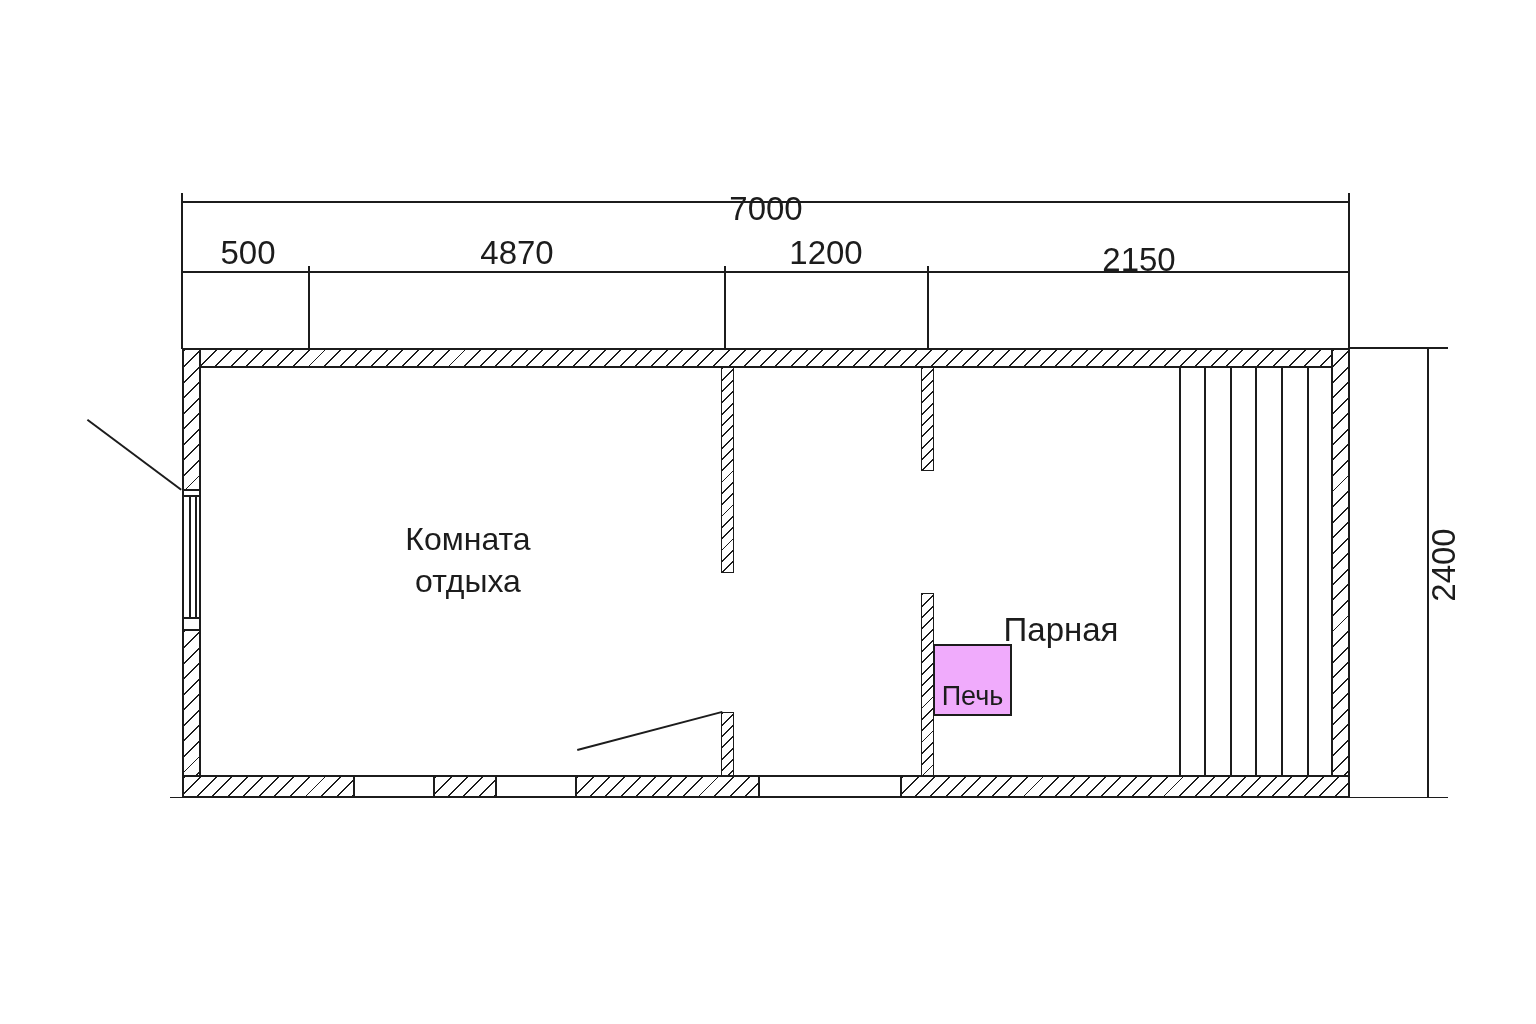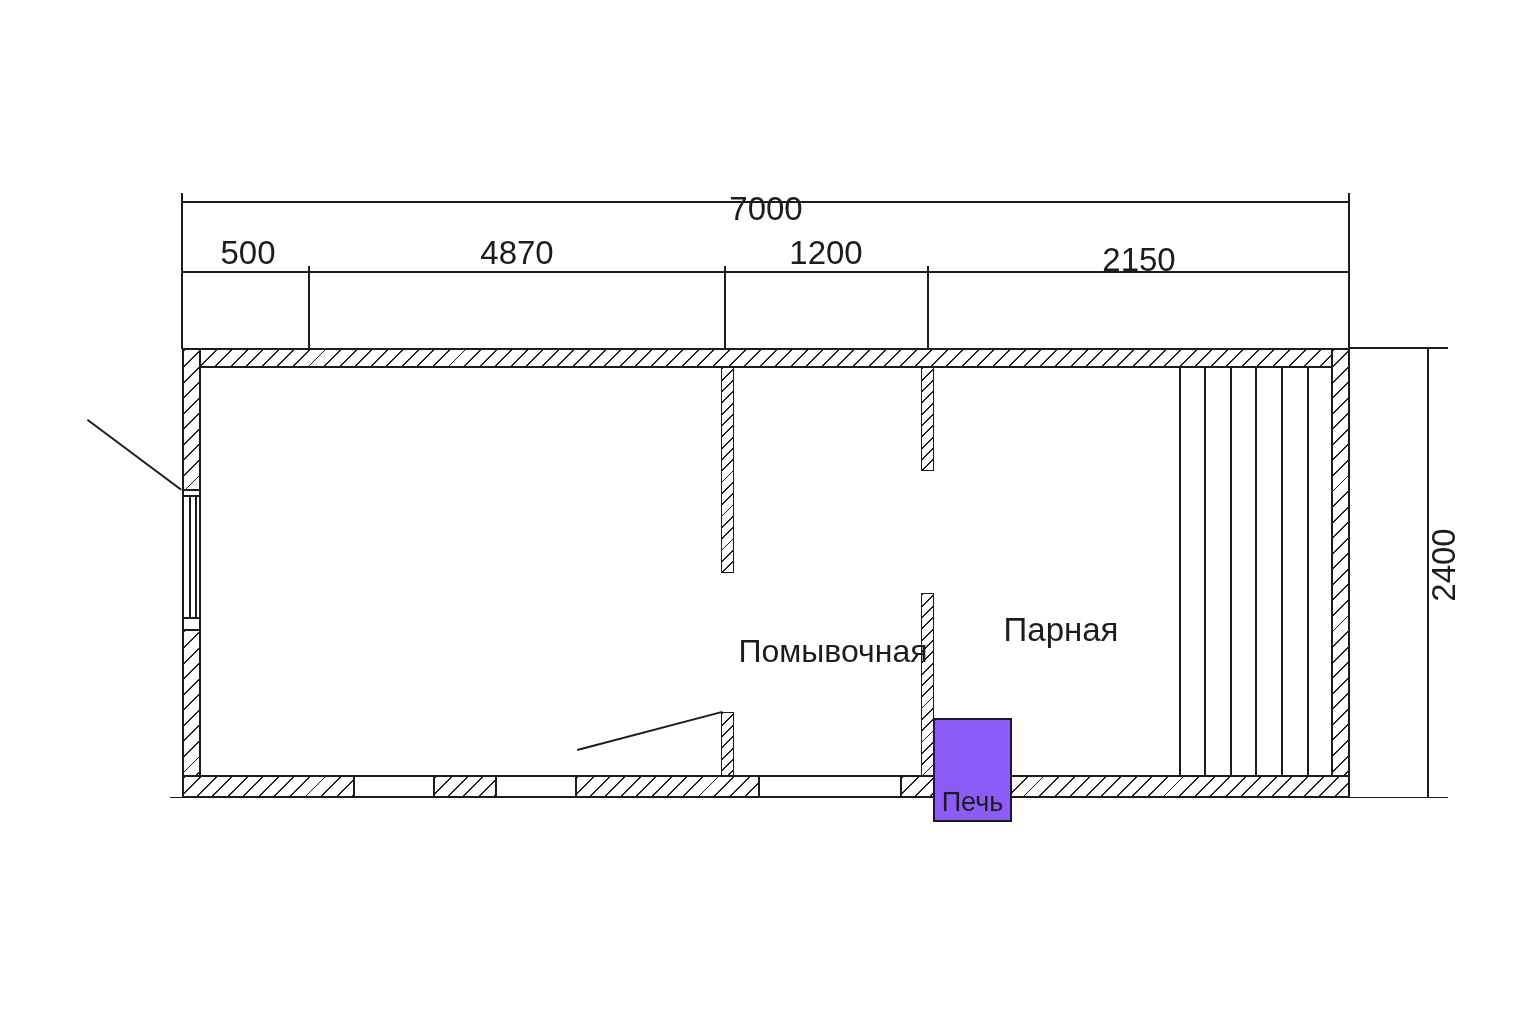--- a/index.html
+++ b/index.html
@@ -94,22 +94,25 @@
   <div class="hatch hatch-dense" style="left:921px;top:367px;width:13px;height:104px;"></div>
   <div class="hatch hatch-dense" style="left:921px;top:593px;width:13px;height:183px;"></div>
 
   <div class="bench-line" style="left:1179px;top:367px;height:409px;"></div>
   <div class="bench-line" style="left:1204px;top:367px;height:409px;"></div>
   <div class="bench-line" style="left:1230px;top:367px;height:409px;"></div>
   <div class="bench-line" style="left:1255px;top:367px;height:409px;"></div>
   <div class="bench-line" style="left:1281px;top:367px;height:409px;"></div>
   <div class="bench-line" style="left:1307px;top:367px;height:409px;"></div>
 
-  <div class="abs" style="left:933px;top:718px;width:79px;height:104px;background:#8b5cf6;border:2px solid #1c1c1c;box-sizing:border-box;">
+  <div class="abs" style="left:933px;top:644px;width:79px;height:72px;background:#f0abfc;border:2px solid #1c1c1c;box-sizing:border-box;">
     <div style="position:absolute;left:50%;bottom:2px;transform:translateX(-50%);font-size:27px;white-space:nowrap;">Печь</div>
   </div>
 
   <div class="diag" style="left:88px;top:419px;width:117px;transform:rotate(36.7deg);"></div>
 
-  <div class="room-text" style="left:833px;top:651px;">Помывочная</div>
+  <div class="room-text" style="left:468px;top:560px;">
+    <div>Комната</div>
+    <div>отдыха</div>
+  </div>
   <div class="room-text" style="left:1061px;top:630px;font-size:33px;text-align:right;">Парная</div>
 
 </div>
 
 </body></html>

